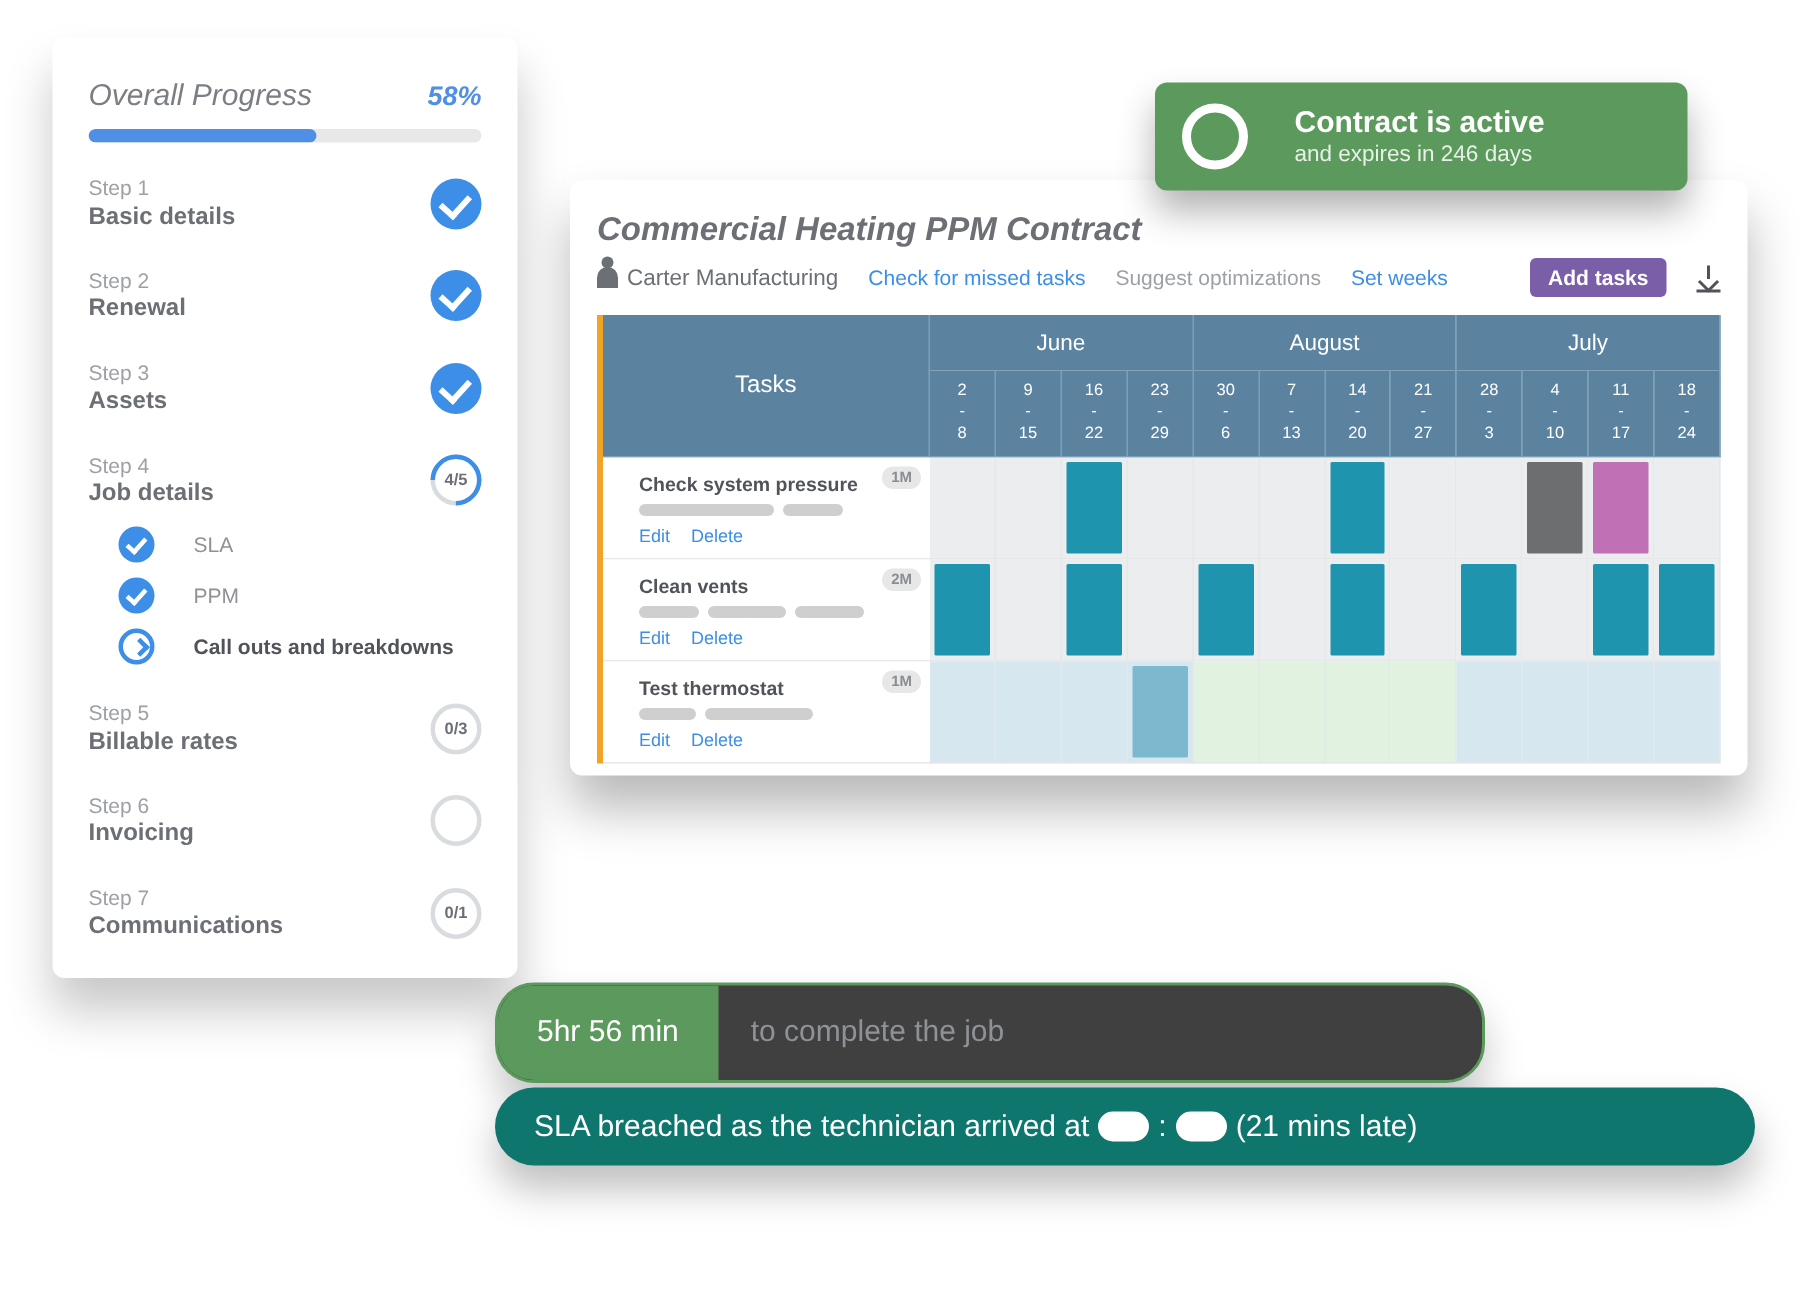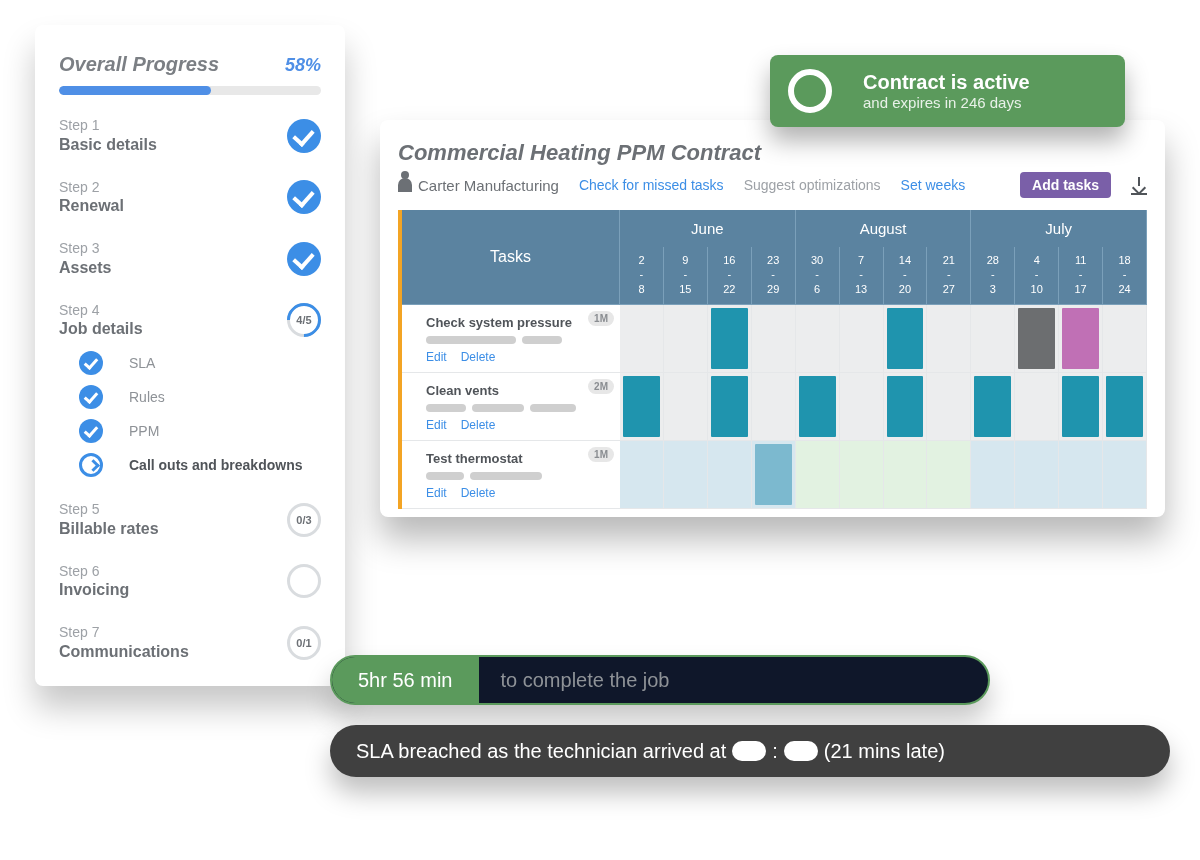--- a/index.html
+++ b/index.html
@@ -5,21 +5,21 @@
   * { box-sizing: border-box; margin: 0; padding: 0; font-family: -apple-system, Helvetica, Arial, sans-serif; }
   body { background: #fff; width: 1200px; height: 860px; position: relative; }
 
   
   .sidebar {
     position: absolute; left: 35px; top: 25px; width: 310px;
     background: #fff; border-radius: 8px; padding: 28px 24px 20px;
     box-shadow: 0 22px 32px rgba(0,0,0,.22);
   }
   .prog-head { display: flex; justify-content: space-between; align-items: baseline; }
-  .prog-title { color: #7b7f84; font-size: 20px; font-weight: 700; font-style: italic; }
+  .prog-title { color: #7b7f84; font-size: 20px; font-weight: 400; font-style: italic; }
   .prog-pct { color: #4f8fe6; font-size: 18px; font-weight: 700; font-style: italic; }
   .prog-bar { height: 9px; background: #e8e8e8; border-radius: 5px; margin: 10px 0 22px; overflow: hidden; }
   .prog-bar > i { display: block; height: 100%; width: 58%; background: #4f8fe6; border-radius: 5px; }
 
   .step { margin-bottom: 24px; }
   .step-row { display: flex; justify-content: space-between; align-items: center; }
   .step-lbls { line-height: 1.25; }
   .step-num { color: #9da1a6; font-size: 14px; }
   .step-name { color: #6c7075; font-size: 16px; font-weight: 700; }
 
@@ -78,26 +78,26 @@
   .cell { border-right:1px solid #e5e7e9; border-bottom:1px solid #e5e7e9; background:#ecedee; min-height:68px;}
   .cell.lt  { background:#d6e7ef;}
   .cell.ltg { background:#e2f2e1;}
   .fill { margin:3px; height:calc(100% - 6px); border-radius:1px;}
   .f-teal   { background:#1f94ae;}
   .f-tealm  { background:#7cb9cf;}
   .f-dark   { background:#6c6e70;}
   .f-pink   { background:#c070b5;}
 
   
-  .timepill { position:absolute; left:330px; top:655px; width:660px; height:50px; border:2px solid #5b9a5c; border-radius:26px; background:#0f172a; display:flex; align-items:center; box-shadow:0 16px 26px rgba(0,0,0,.22); overflow:hidden;}
+  .timepill { position:absolute; left:330px; top:655px; width:660px; height:67px; border:2px solid #5b9a5c; border-radius:26px; background:#404040; display:flex; align-items:center; box-shadow:0 16px 26px rgba(0,0,0,.22); overflow:hidden;}
   .timepill .left { background:#5b9a5c; color:#fff; height:100%; display:flex; align-items:center; padding:0 26px; font-size:20px;}
   .timepill .right { color:#8e9297; font-size:20px; padding-left:22px;}
 
   
-  .breachpill { position:absolute; left:330px; top:725px; width:840px; height:52px; background:#404040; border-radius:26px; color:#fff; display:flex; align-items:center; padding:0 26px; font-size:20px; box-shadow:0 16px 26px rgba(0,0,0,.25); gap:6px;}
+  .breachpill { position:absolute; left:330px; top:725px; width:840px; height:52px; background:#0f766e; border-radius:26px; color:#fff; display:flex; align-items:center; padding:0 26px; font-size:20px; box-shadow:0 16px 26px rgba(0,0,0,.25); gap:6px;}
   .mask { display:inline-block; width:34px; height:20px; background:#fff; border-radius:10px;}
 </style>
 </head>
 <body>
 
 <div class="sidebar">
   <div class="prog-head">
     <div class="prog-title">Overall Progress</div>
     <div class="prog-pct">58%</div>
   </div>
@@ -142,24 +142,20 @@
           <div class="step-name">Job details</div>
         </div>
     <div class="ring partial">
           <span>4/5</span>
         </div>
       </div>
     <div class="subs">
       <div class="sub">
           <div class="scheck"></div>
           <span>SLA</span>
-        </div>
-      <div class="sub">
-          <div class="scheck"></div>
-          <span>Rules</span>
         </div>
       <div class="sub">
           <div class="scheck"></div>
           <span>PPM</span>
         </div>
       <div class="sub cur">
           <div class="sarrow"></div>
           <span>Call outs and breakdowns</span>
         </div>
     </div>

